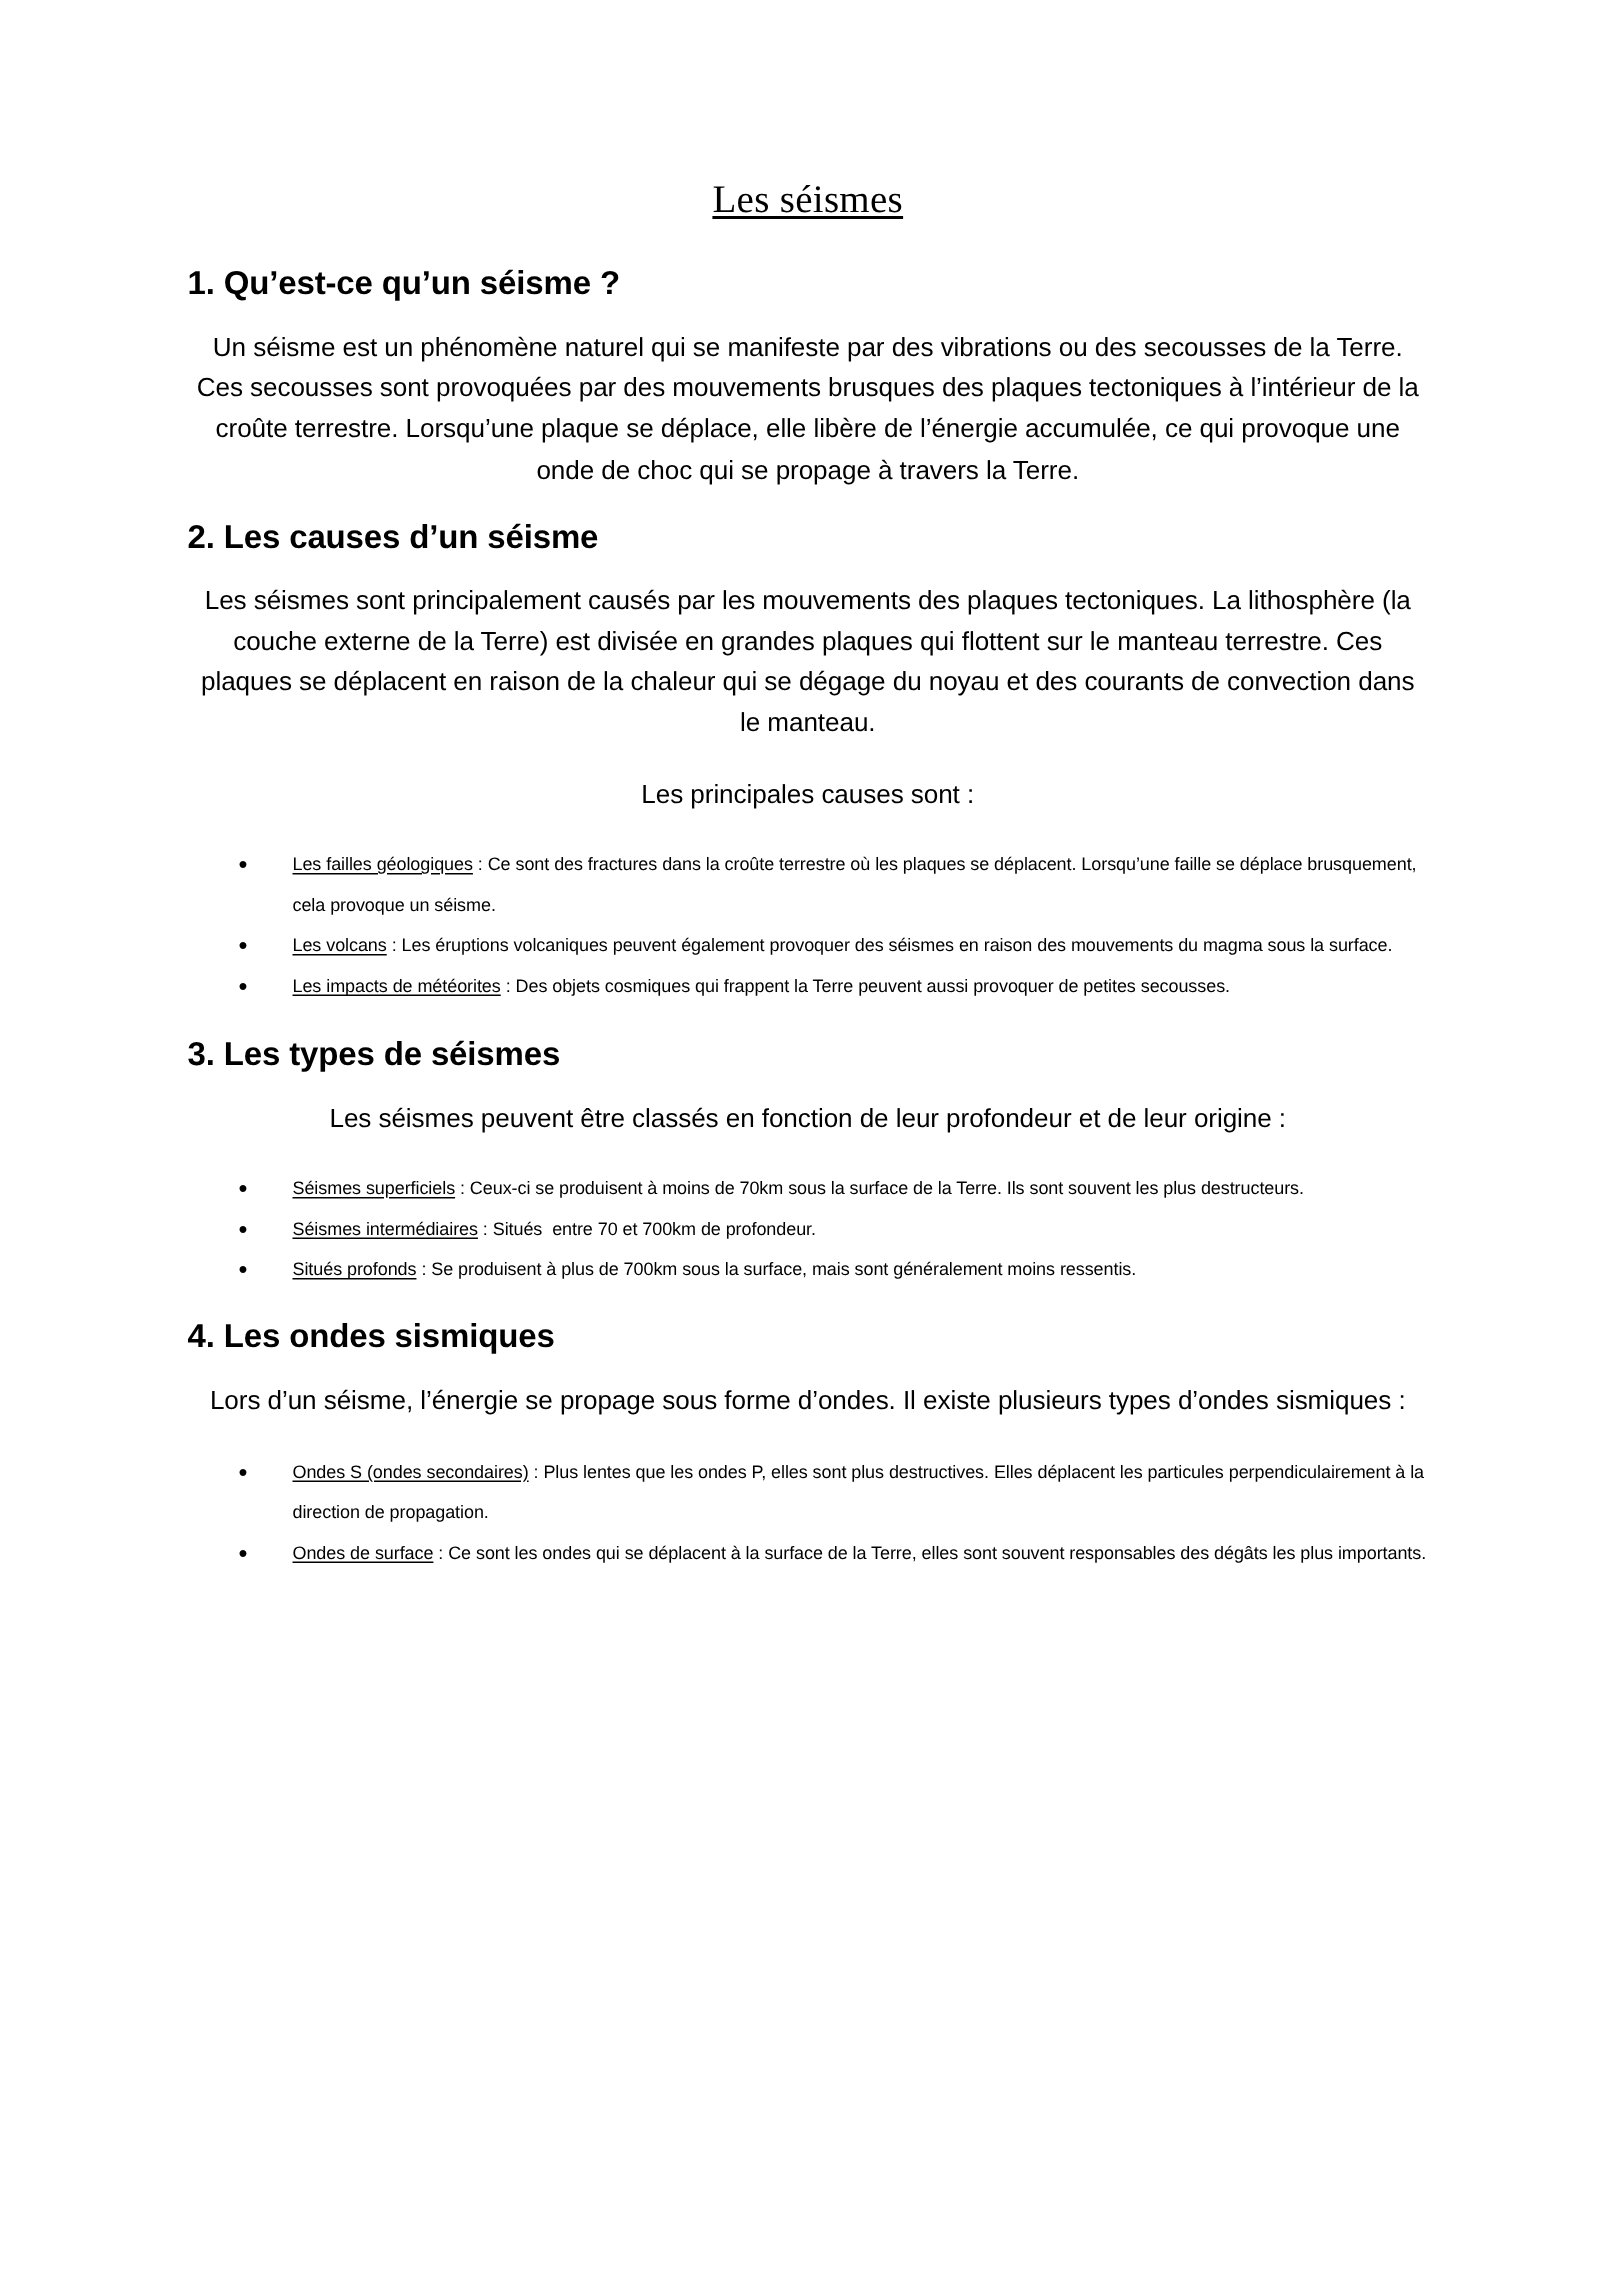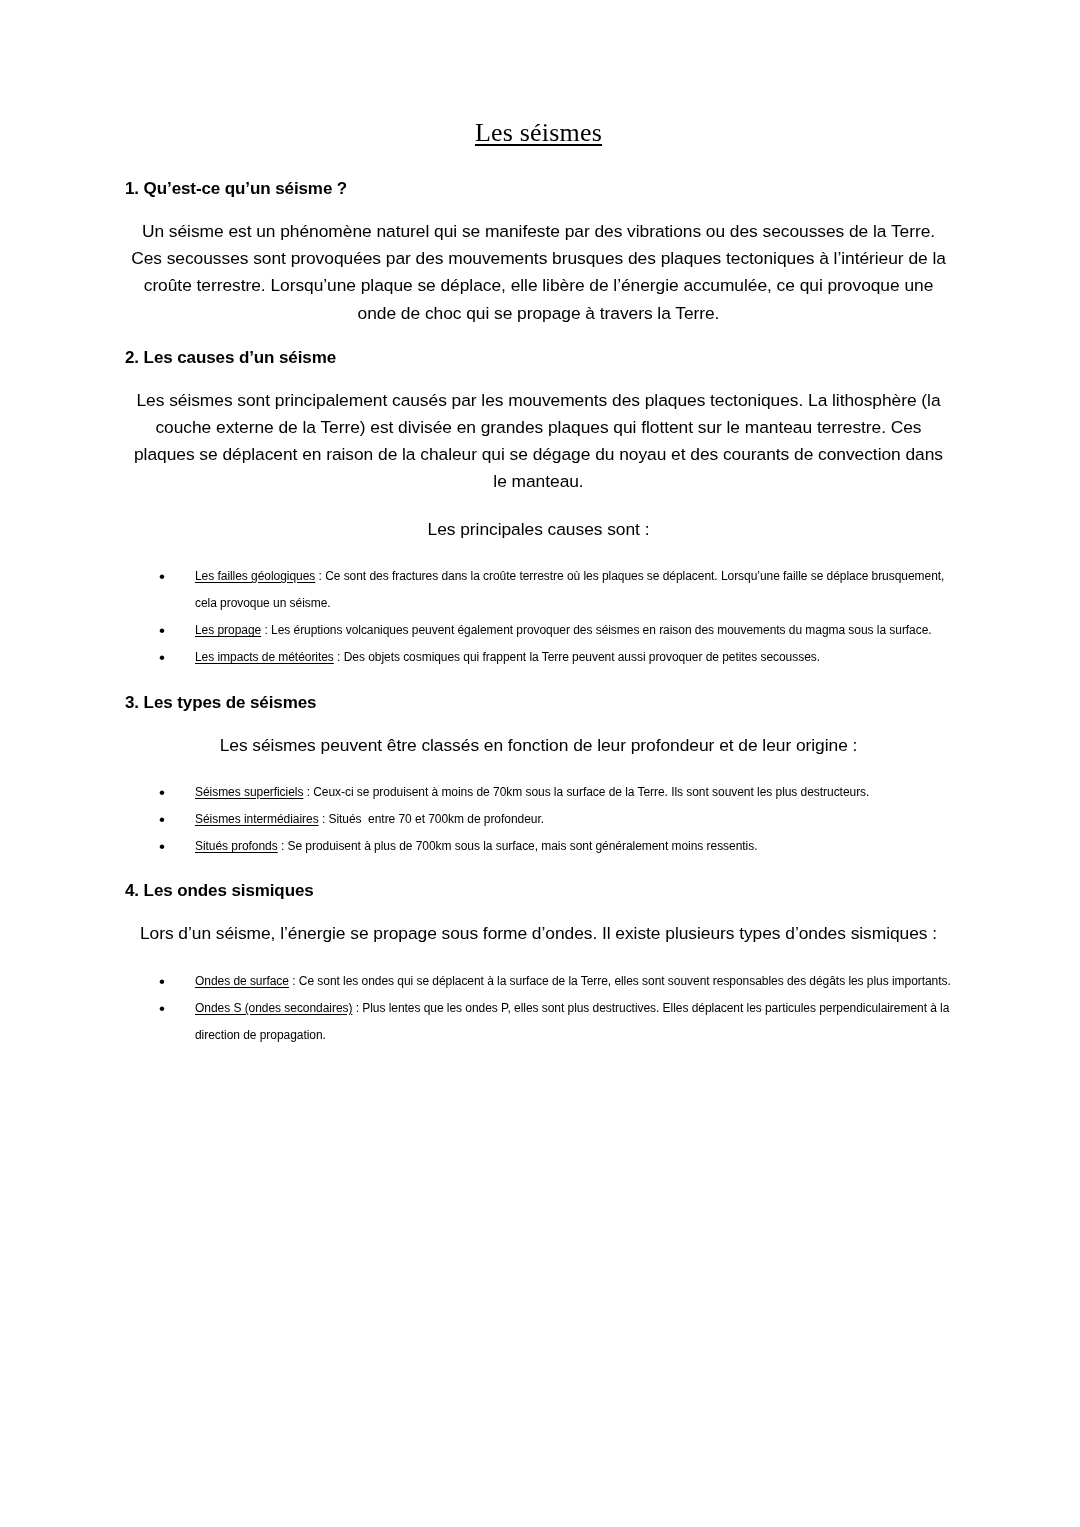--- a/index.html
+++ b/index.html
@@ -29,21 +29,21 @@
     font-weight: 400;
     line-height: 30px;
     margin: 0 0 30px 0;
     letter-spacing: 0.2px;
   }
   .doc-title span {
     text-decoration: underline;
     text-underline-offset: 3px;
   }
   h2.section-heading {
-    font-size: 17px;
+    font-size: 22px;
     font-weight: bold;
     line-height: 22px;
     margin: 0 0 18px 0;
     letter-spacing: -0.1px;
   }
   p.body-para {
     font-size: 17.4px;
     line-height: 27.2px;
     margin: 0 0 20px 0;
     letter-spacing: -0.05px;
@@ -85,32 +85,32 @@
   <h1 class="doc-title"><span>Les séismes</span></h1>
 
   <h2 class="section-heading">1. Qu’est-ce qu’un séisme ?</h2>
   <p class="body-para">Un séisme est un phénomène naturel qui se manifeste par des vibrations ou des secousses de la Terre. Ces secousses sont provoquées par des mouvements brusques des plaques tectoniques à l’intérieur de la croûte terrestre. Lorsqu’une plaque se déplace, elle libère de l’énergie accumulée, ce qui provoque une onde de choc qui se propage à travers la Terre.</p>
 
   <h2 class="section-heading">2. Les causes d’un séisme</h2>
   <p class="body-para">Les séismes sont principalement causés par les mouvements des plaques tectoniques. La lithosphère (la couche externe de la Terre) est divisée en grandes plaques qui flottent sur le manteau terrestre. Ces plaques se déplacent en raison de la chaleur qui se dégage du noyau et des courants de convection dans le manteau.</p>
   <p class="body-para">Les principales causes sont :</p>
   <ul class="bullet-list">
     <li><span class="lead-term">Les failles géologiques</span><span> : Ce sont des fractures dans la croûte terrestre où les plaques se déplacent. Lorsqu’une faille se déplace brusquement, cela provoque un séisme.</span></li>
-    <li><span class="lead-term">Les propage</span><span> : Les éruptions volcaniques peuvent également provoquer des séismes en raison des mouvements du magma sous la surface.</span></li>
+    <li><span class="lead-term">Les volcans</span><span> : Les éruptions volcaniques peuvent également provoquer des séismes en raison des mouvements du magma sous la surface.</span></li>
     <li><span class="lead-term">Les impacts de météorites</span><span> : Des objets cosmiques qui frappent la Terre peuvent aussi provoquer de petites secousses.</span></li>
   </ul>
 
   <h2 class="section-heading">3. Les types de séismes</h2>
   <p class="body-para">Les séismes peuvent être classés en fonction de leur profondeur et de leur origine :</p>
   <ul class="bullet-list">
     <li><span class="lead-term">Séismes superficiels</span><span> : Ceux-ci se produisent à moins de 70km sous la surface de la Terre. Ils sont souvent les plus destructeurs.</span></li>
     <li><span class="lead-term">Séismes intermédiaires</span><span> : Situés  entre 70 et 700km de profondeur.</span></li>
     <li><span class="lead-term">Situés profonds</span><span> : Se produisent à plus de 700km sous la surface, mais sont généralement moins ressentis.</span></li>
   </ul>
 
   <h2 class="section-heading">4. Les ondes sismiques</h2>
   <p class="body-para">Lors d’un séisme, l’énergie se propage sous forme d’ondes. Il existe plusieurs types d’ondes sismiques :</p>
   <ul class="bullet-list">
+    <li><span class="lead-term">Ondes S (ondes secondaires)</span><span> : Plus lentes que les ondes P, elles sont plus destructives. Elles déplacent les particules perpendiculairement à la direction de propagation.</span></li>
     <li><span class="lead-term">Ondes de surface</span><span> : Ce sont les ondes qui se déplacent à la surface de la Terre, elles sont souvent responsables des dégâts les plus importants.</span></li>
-    <li><span class="lead-term">Ondes S (ondes secondaires)</span><span> : Plus lentes que les ondes P, elles sont plus destructives. Elles déplacent les particules perpendiculairement à la direction de propagation.</span></li>
   </ul>
 
 </div>
 
 </body></html>

